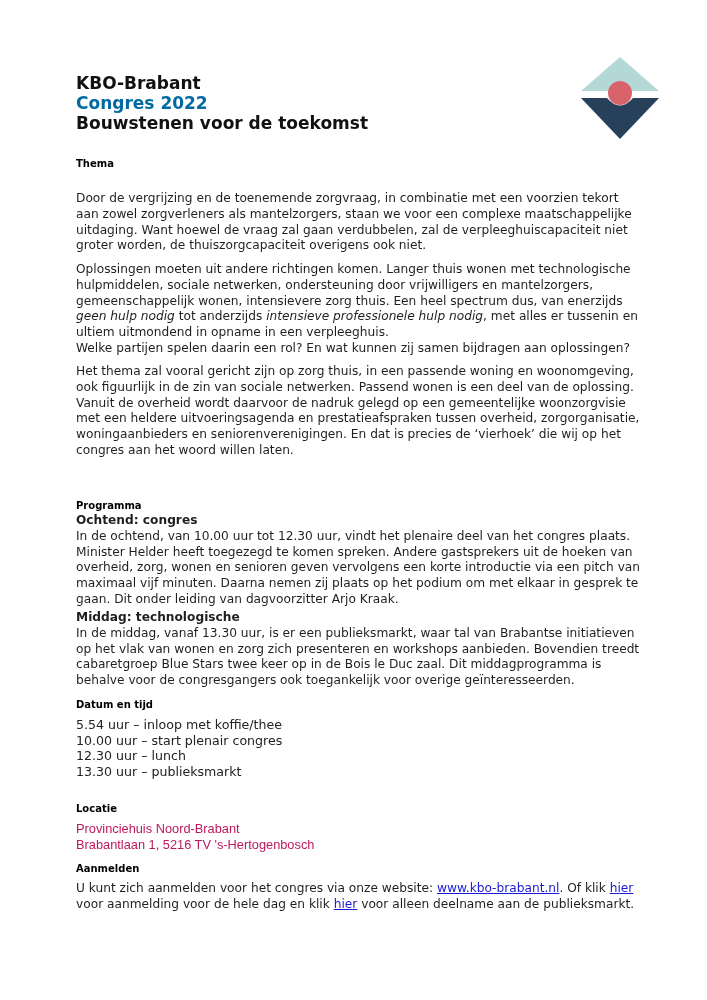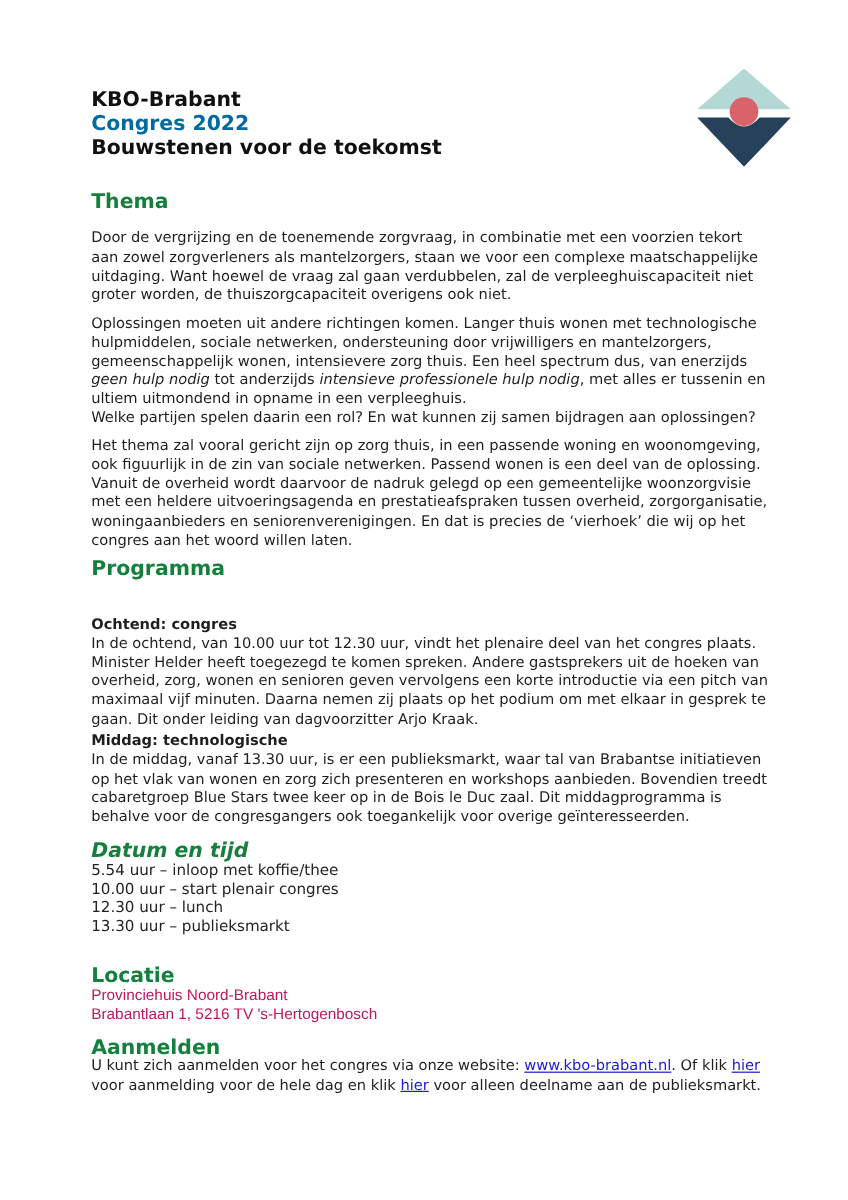--- a/index.html
+++ b/index.html
@@ -4,21 +4,21 @@
 <style>
   html, body { margin: 0; padding: 0; background: #ffffff; }
   body { width: 707px; height: 1000px; position: relative; overflow: hidden;
          font-family: "DejaVu Sans", sans-serif; color: #1a1a1a; }
   .hdr { position: absolute; left: 76px; top: 73px; }
   .hdr div { font-weight: bold; font-size: 17px; line-height: 20px; }
   .t1 { color: #111; }
   .t2 { color: #0369a1; }
   .t3 { color: #111; }
   .logo { position: absolute; left: 581px; top: 57px; width: 78px; height: 82px; }
-  .sec { position: absolute; left: 76px; font-weight: bold; font-size: 17px; color: #15803d; }
+  .sec { position: absolute; left: 76px; font-weight: bold; font-size: 10px; color: #000000; }
   .p { position: absolute; left: 76px; width: 565px; font-size: 12.2px; line-height: 15.8px; color: #1f1f1f; }
   .p p { margin: 0; }
   .sub { font-weight: bold; }
   .sched div { font-size: 12.6px; line-height: 15.5px; color: #222; }
   .loc div { font-family: "Liberation Sans", sans-serif; font-size: 12.8px; line-height: 15.6px; color: #be185d; }
   a { color: #1a1ad6; text-decoration: underline; }
   em { font-style: italic; text-align: center; }
 </style>
 </head>
 <body>
@@ -43,33 +43,33 @@
 
 <div class="p" style="top:262px;">
   <p><span>Oplossingen moeten uit andere richtingen komen. Langer thuis wonen met technologische hulpmiddelen, sociale netwerken, ondersteuning door vrijwilligers en mantelzorgers, gemeenschappelijk wonen, intensievere zorg thuis. Een heel spectrum dus, van enerzijds </span><em>geen hulp nodig</em><span> tot anderzijds </span><em>intensieve professionele hulp nodig</em><span>, met alles er tussenin en ultiem uitmondend in opname in een verpleeghuis.</span></p>
   <p>Welke partijen spelen daarin een rol? En wat kunnen zij samen bijdragen aan oplossingen?</p>
 </div>
 
 <div class="p" style="top:364px;">
   <p>Het thema zal vooral gericht zijn op zorg thuis, in een passende woning en woonomgeving, ook figuurlijk in de zin van sociale netwerken. Passend wonen is een deel van de oplossing. Vanuit de overheid wordt daarvoor de nadruk gelegd op een gemeentelijke woonzorgvisie met een heldere uitvoeringsagenda en prestatieafspraken tussen overheid, zorgorganisatie, woningaanbieders en seniorenverenigingen. En dat is precies de ‘vierhoek’ die wij op het congres aan het woord willen laten.</p>
 </div>
 
-<div class="sec" style="top:464px;">Programma</div>
+<div class="sec" style="top:500px;">Programma</div>
 
 <div class="p" style="top:513px;">
   <p class="sub">Ochtend: congres</p>
   <p>In de ochtend, van 10.00 uur tot 12.30 uur, vindt het plenaire deel van het congres plaats. Minister Helder heeft toegezegd te komen spreken. Andere gastsprekers uit de hoeken van overheid, zorg, wonen en senioren geven vervolgens een korte introductie via een pitch van maximaal vijf minuten. Daarna nemen zij plaats op het podium om met elkaar in gesprek te gaan. Dit onder leiding van dagvoorzitter Arjo Kraak.</p>
 </div>
 
 <div class="p" style="top:610px;">
   <p class="sub">Middag: technologische</p>
   <p>In de middag, vanaf 13.30 uur, is er een publieksmarkt, waar tal van Brabantse initiatieven op het vlak van wonen en zorg zich presenteren en workshops aanbieden. Bovendien treedt cabaretgroep Blue Stars twee keer op in de Bois le Duc zaal. Dit middagprogramma is behalve voor de congresgangers ook toegankelijk voor overige geïnteresseerden.</p>
 </div>
 
-<div class="sec" style="top:699px;font-style:italic;">Datum en tijd</div>
+<div class="sec" style="top:699px;">Datum en tijd</div>
 <div class="p sched" style="top:717px;">
   <div>5.54 uur – inloop met koffie/thee</div>
   <div>10.00 uur – start plenair congres</div>
   <div>12.30 uur – lunch</div>
   <div>13.30 uur – publieksmarkt</div>
 </div>
 
 <div class="sec" style="top:803px;">Locatie</div>
 <div class="p loc" style="top:821px;">
   <div>Provinciehuis Noord-Brabant</div>

